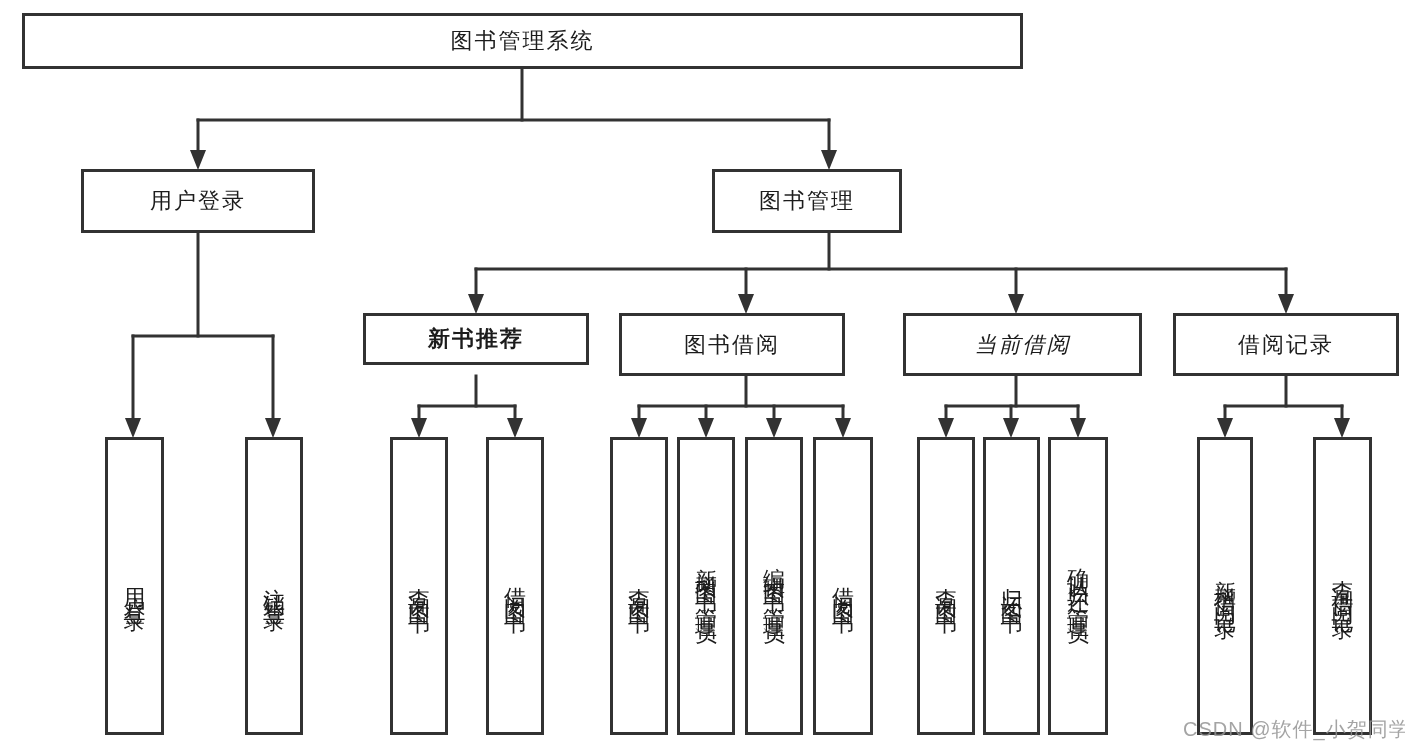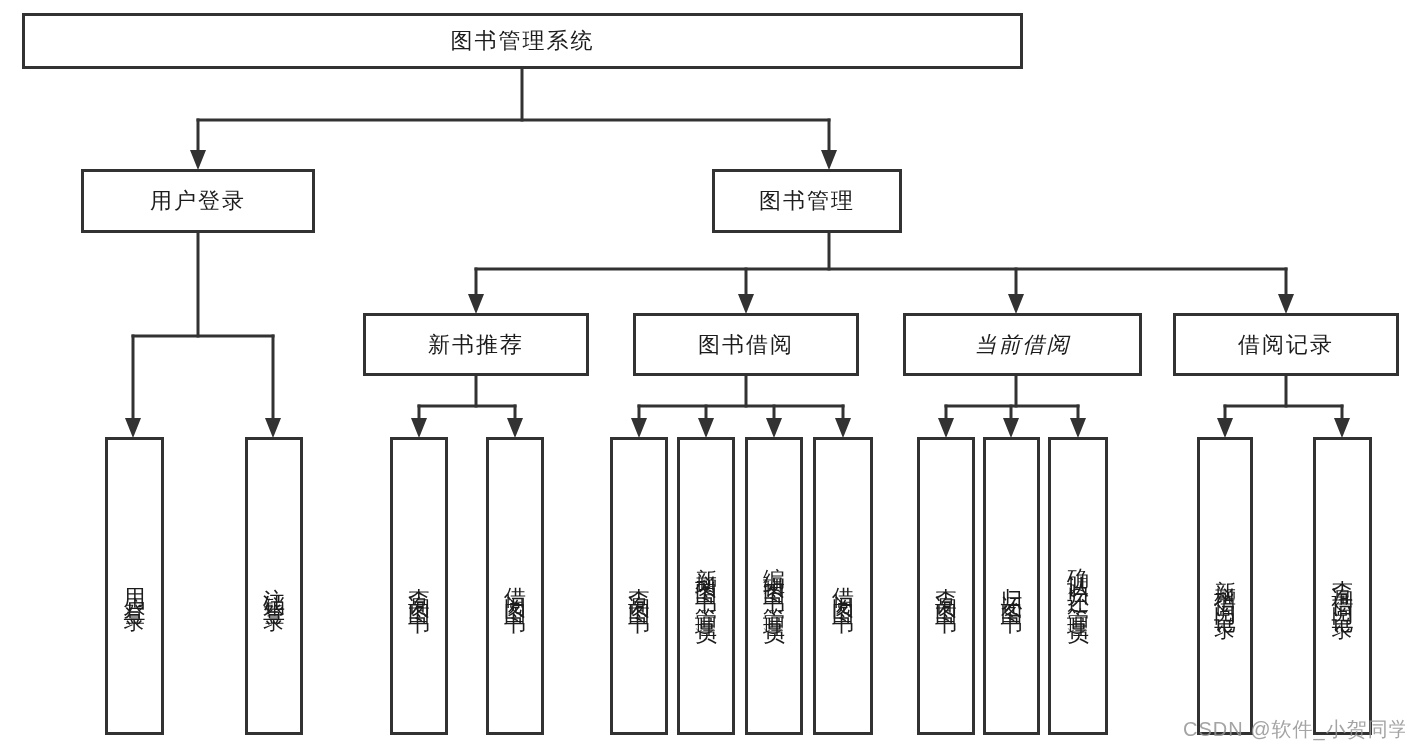--- a/index.html
+++ b/index.html
@@ -93,22 +93,22 @@
       <polygon points="1217,418 1233,418 1225,438"></polygon>
       <polygon points="1334,418 1350,418 1342,438"></polygon>
     </g>
   </svg>
 
   <div class="node hbox" style="left:22px;top:13px;width:1001px;height:56px;">图书管理系统</div>
 
   <div class="node hbox" style="left:81px;top:169px;width:234px;height:64px;">用户登录</div>
   <div class="node hbox" style="left:712px;top:169px;width:190px;height:64px;">图书管理</div>
 
-  <div class="node hbox" style="left:363px;top:313px;width:226px;height:63px;">新书推荐</div>
-  <div class="node hbox" style="left:633px;top:313px;width:226px;height:63px;">图书借阅</div>
+  <div class="node hbox" style="left:363px;top:313px;width:226px;height:52px;font-weight:bold;">新书推荐</div>
+  <div class="node hbox" style="left:619px;top:313px;width:226px;height:63px;">图书借阅</div>
   <div class="node hbox" style="left:903px;top:313px;width:239px;height:63px;font-style:italic;">当前借阅</div>
   <div class="node hbox" style="left:1173px;top:313px;width:226px;height:63px;">借阅记录</div>
 
   <div class="node vbox" style="left:105px;top:437px;width:59px;height:298px;">用户登录</div>
   <div class="node vbox" style="left:245px;top:437px;width:58px;height:298px;">注销登录</div>
 
   <div class="node vbox" style="left:390px;top:437px;width:58px;height:298px;">查询图书</div>
   <div class="node vbox" style="left:486px;top:437px;width:58px;height:298px;">借阅图书</div>
 
   <div class="node vbox" style="left:610px;top:437px;width:58px;height:298px;">查询图书</div>

